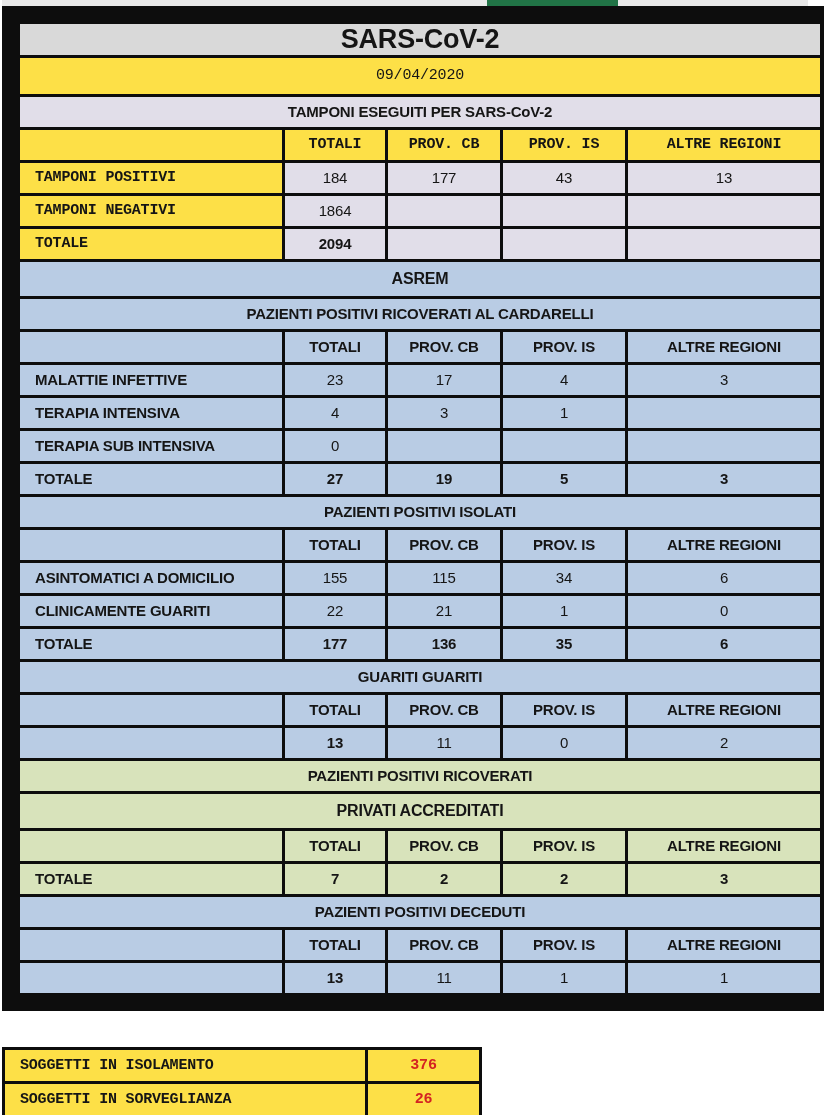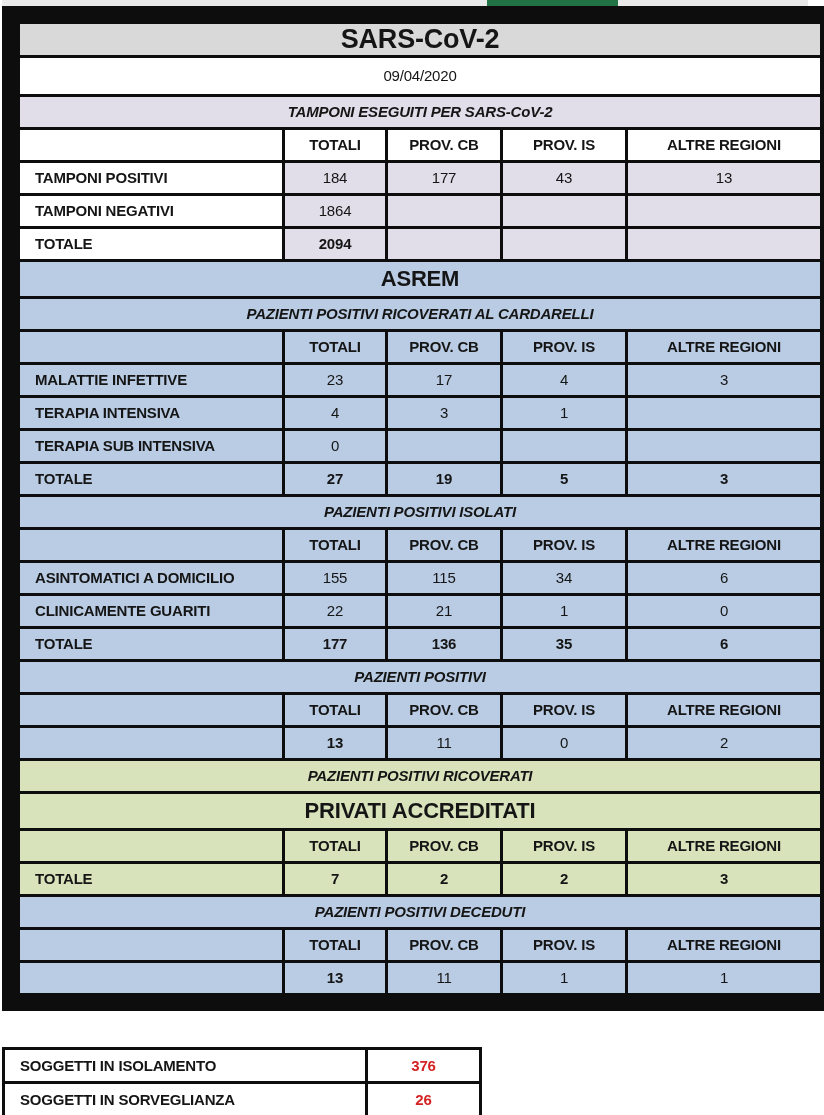--- a/index.html
+++ b/index.html
@@ -20,25 +20,25 @@
   }
   .row{display:grid;gap:3px;}
   .r1{grid-template-columns:1fr;}
   .r5{grid-template-columns:262px 100px 112px 122px 192px;}
   .cell{
     min-height:30px;display:flex;align-items:center;justify-content:center;
     font-size:15px;line-height:1.05;letter-spacing:-0.2px;background:#fff;
     text-align:center;
   }
   .gray{background:var(--gray);} .lav{background:var(--lav);}
-  .blue{background:var(--blue);} .grn{background:var(--grn);} .white{background:#ffffff;}
+  .blue{background:var(--blue);} .grn{background:var(--grn);} .white{background:#fde047;font-family:Liberation Mono, monospace;}
   .title{font-weight:700;font-size:27px;min-height:31px;}
   .date{font-weight:400;font-size:15px;min-height:36px;}
-  .sect{font-weight:700;font-style:italic;}
-  .big{font-weight:700;font-size:22px;min-height:34px;}
+  .sect{font-weight:700;}
+  .big{font-weight:700;font-size:16px;min-height:34px;}
   .hdr{font-weight:700;}
   .lbl{font-weight:700;justify-content:flex-start;padding-left:15px;text-align:left;}
   .num{font-weight:400;}
   .b{font-weight:700;}
   .footerbox{
     margin-top:36px;margin-left:2px;width:474px;background:var(--border);
     padding:3px;display:flex;flex-direction:column;gap:3px;
   }
   .rf{grid-template-columns:360px 111px;}
   .cell.fv{color:var(--red);font-weight:700;min-height:31px;}
@@ -160,21 +160,21 @@
   </div>
   <div class="row r5">
     <div class="cell blue lbl">TOTALE</div>
     <div class="cell blue num b">177</div>
     <div class="cell blue num b">136</div>
     <div class="cell blue num b">35</div>
     <div class="cell blue num b">6</div>
   </div>
 
   <div class="row r1">
-      <div class="cell blue sect">PAZIENTI POSITIVI</div>
+      <div class="cell blue sect">GUARITI GUARITI</div>
     </div>
   <div class="row r5">
     <div class="cell blue"></div>
     <div class="cell blue hdr">TOTALI</div>
     <div class="cell blue hdr">PROV. CB</div>
     <div class="cell blue hdr">PROV. IS</div>
     <div class="cell blue hdr">ALTRE REGIONI</div>
   </div>
   <div class="row r5">
     <div class="cell blue lbl"></div>

